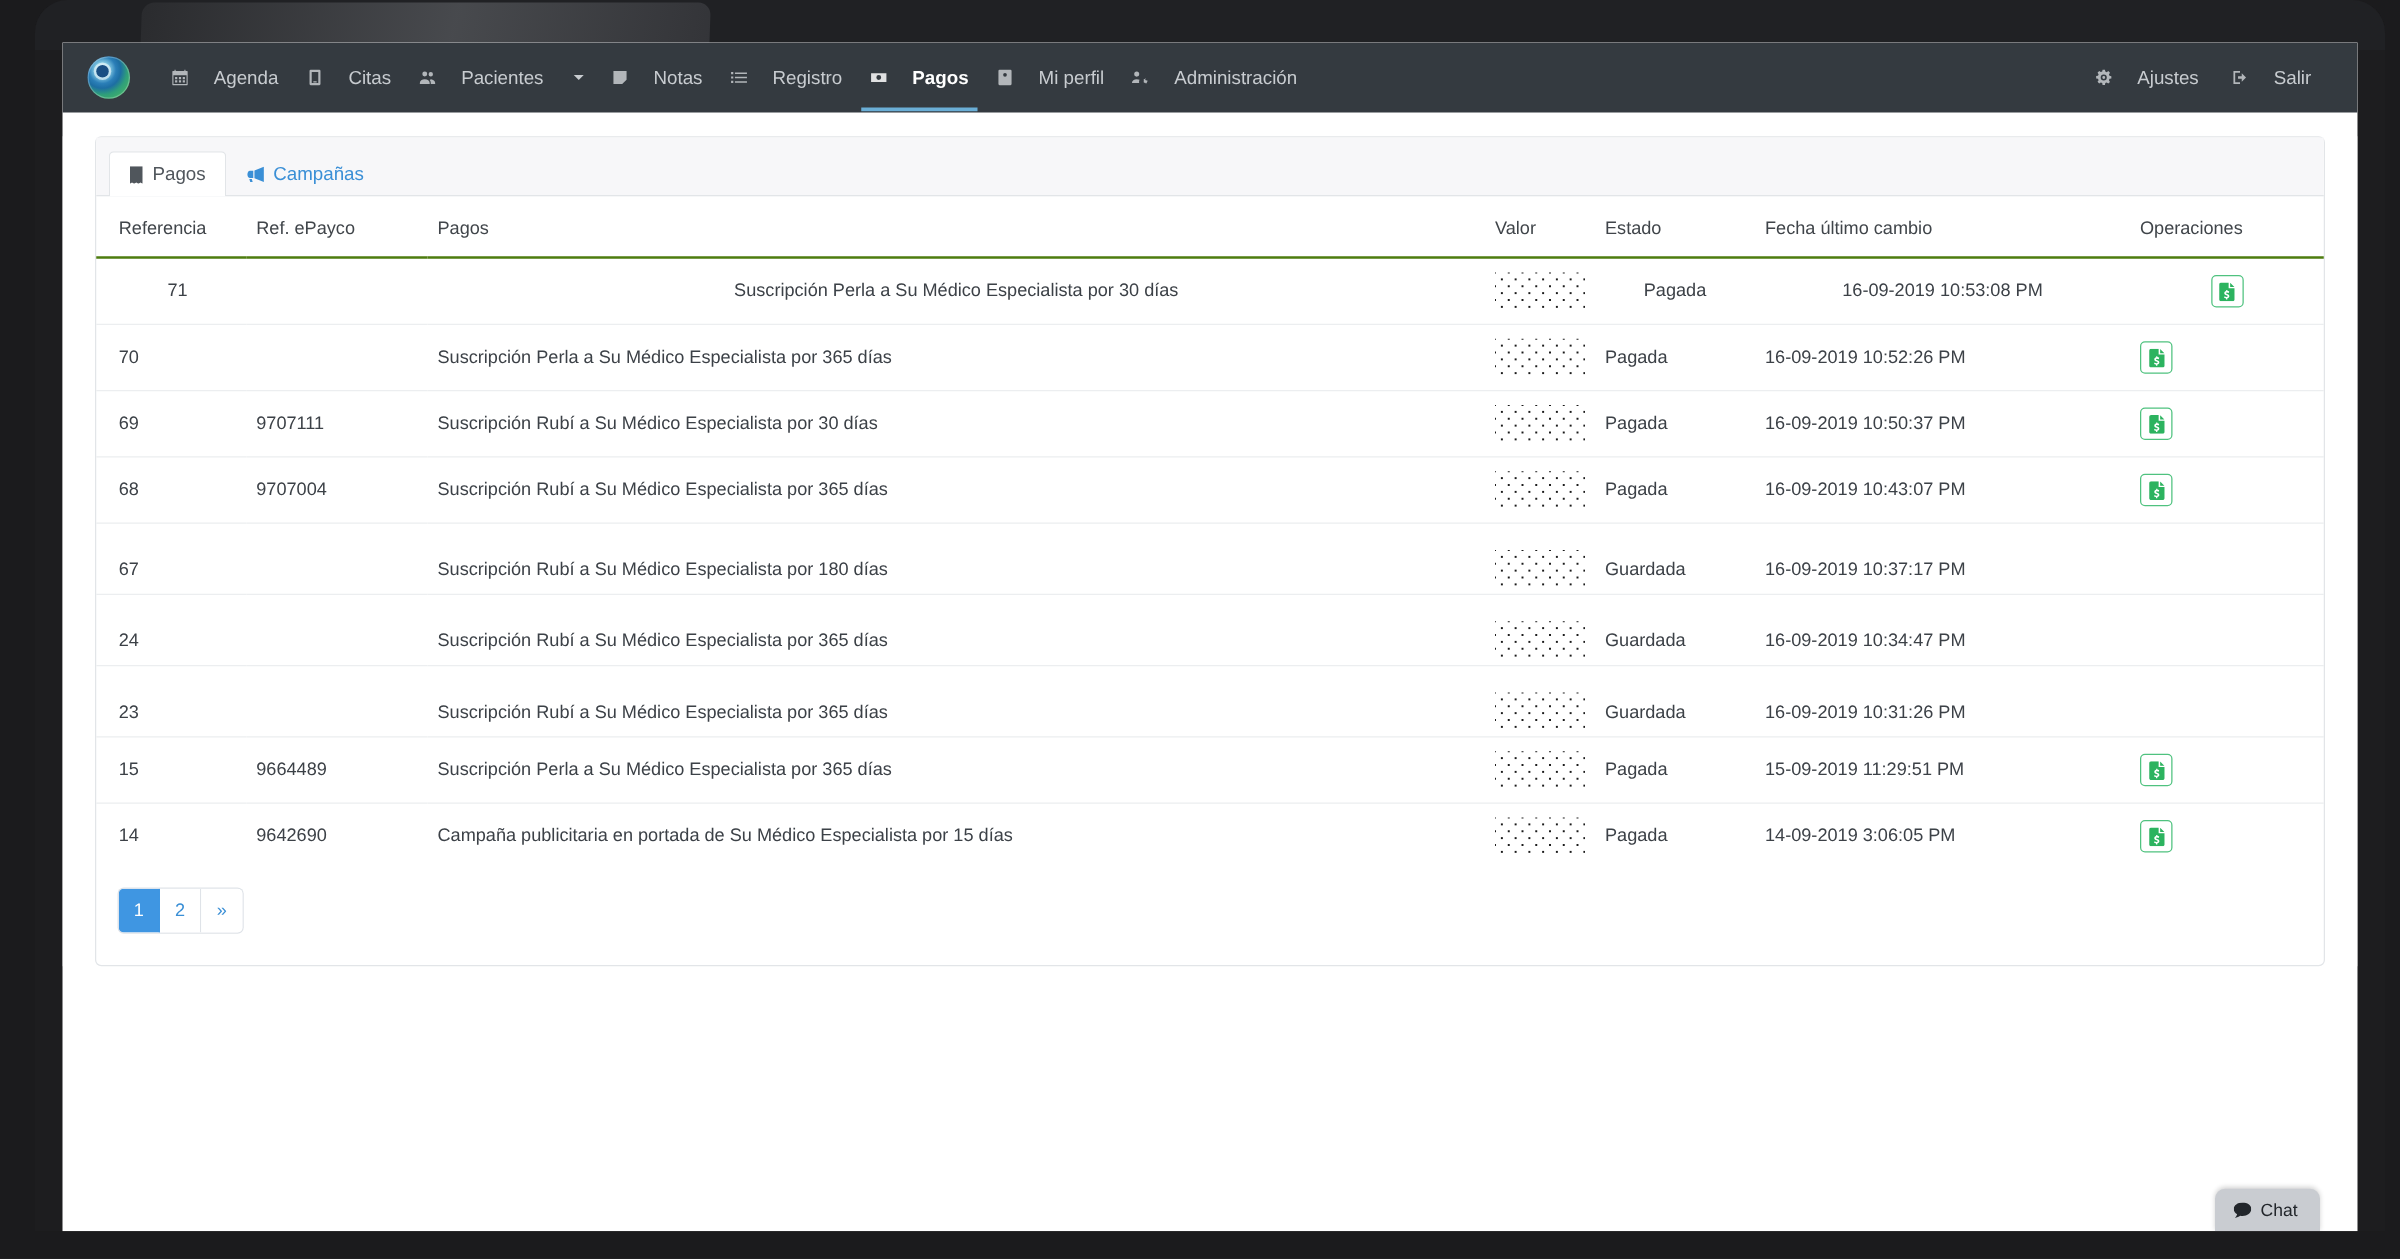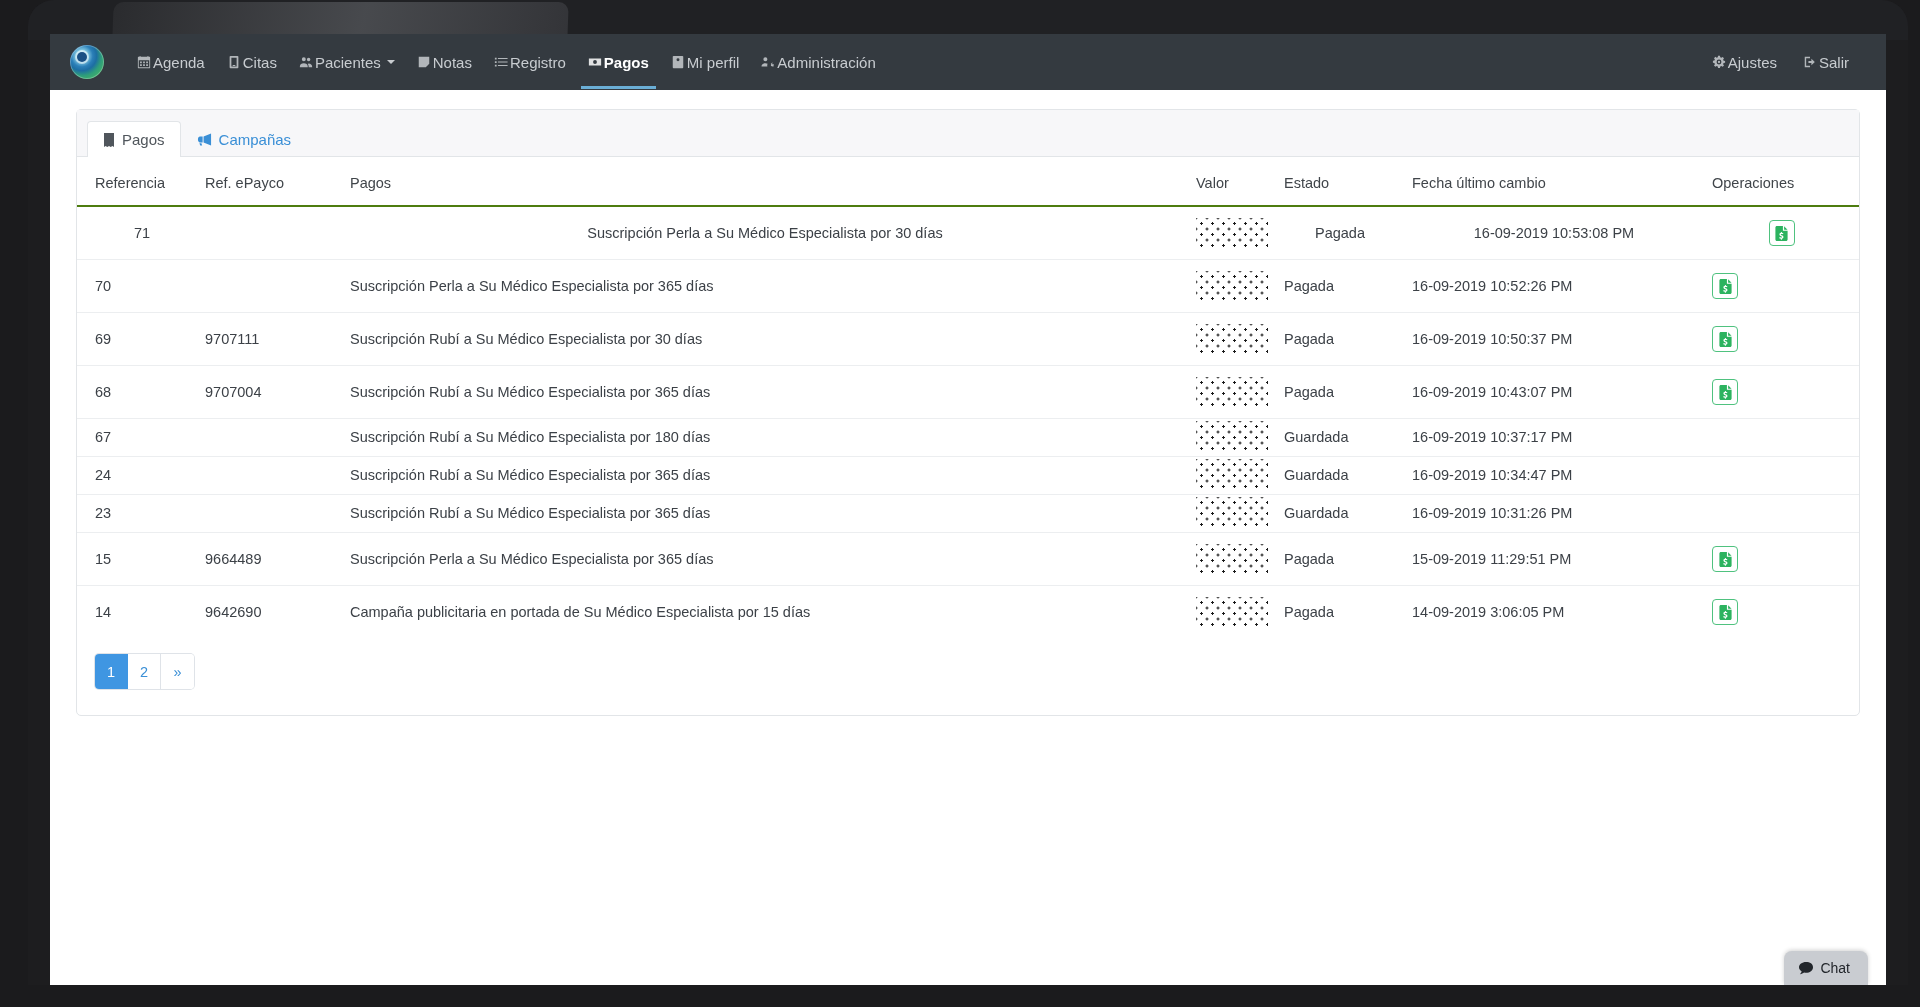--- a/index.html
+++ b/index.html
@@ -58,21 +58,21 @@
     position: relative;
   }
   .brand-logo::after {
     content:"";
     position:absolute; left:7px; top:7px; width:10px; height:10px;
     border-radius:50%; background:#1a4f84;
     box-shadow: 0 0 0 2px rgba(255,255,255,.55);
   }
   .nav-items { display: flex; align-items: center; gap: 0; }
   .nav-link {
-    display: flex; align-items: center; gap: 2px;
+    display: flex; align-items: center; gap: 20px;
     color: #c8ccd0; font-size: 15px; line-height: 1;
     padding: 19px 11px; cursor: pointer; white-space: nowrap;
     position: relative;
   }
   .nav-link.active { color: #ffffff; font-weight: bold; }
   .nav-link.active::after {
     content:""; position:absolute; left:4px; right:4px; bottom:0; height:3px; background:#6aaed6;
   }
   .nav-link .ico { font-size: 13px; opacity: .85; display:inline-block; }
   .caret { width:0;height:0;border-left:4px solid transparent;border-right:4px solid transparent;border-top:4px solid #c8ccd0;margin-left:4px;}
@@ -148,21 +148,21 @@
   thead .c-ref { padding-left: 18px; }
 
   .redacted {
     display: block; height: 100%; min-height: 31px; margin: -6px 0;
     background-image:
       radial-gradient(#1a1a1a 1.1px, transparent 1.2px),
       radial-gradient(#1a1a1a 1.1px, transparent 1.2px);
     background-size: 11px 11px;
     background-position: 0 0, 5.5px 5.5px;
   }
-  tbody tr.compact td { padding-top: 8px; padding-bottom: 10px; }
+  tbody tr.compact td { padding-top: 27px; padding-bottom: 10px; }
 
   .btn-invoice {
     display: inline-flex; align-items: center; justify-content: center;
     width: 26px; height: 26px;
     border: 1px solid #4fc27f; border-radius: 4px;
     background: #fff; cursor: pointer; color: #2cb35f;
   }
 
   
   #pagination-wrap { padding: 16px 18px 26px 18px; }
@@ -170,21 +170,21 @@
   .page-link {
     min-width: 33px; height: 35px; display:flex; align-items:center; justify-content:center;
     font-size: 14.5px; color: #3a8fd6; background: #fff; cursor: pointer;
     border-right: 1px solid #dfe3e8;
   }
   .page-link:last-child { border-right: none; }
   .page-link.active { background: #3f96e2; color: #fff; border-color:#3f96e2; }
 
   
   #chat-widget {
-    position: absolute; right: 18px; bottom: 0;
+    position: absolute; right: 30px; bottom: 0;
     background: #c9ccd1;
     color: #22262b;
     border-radius: 8px 8px 0 0;
     padding: 9px 18px 9px 15px;
     font-size: 14px;
     display: flex; align-items: center; gap: 7px;
     cursor: pointer;
     box-shadow: 0 -1px 4px rgba(0,0,0,.18);
   }
 </style>

